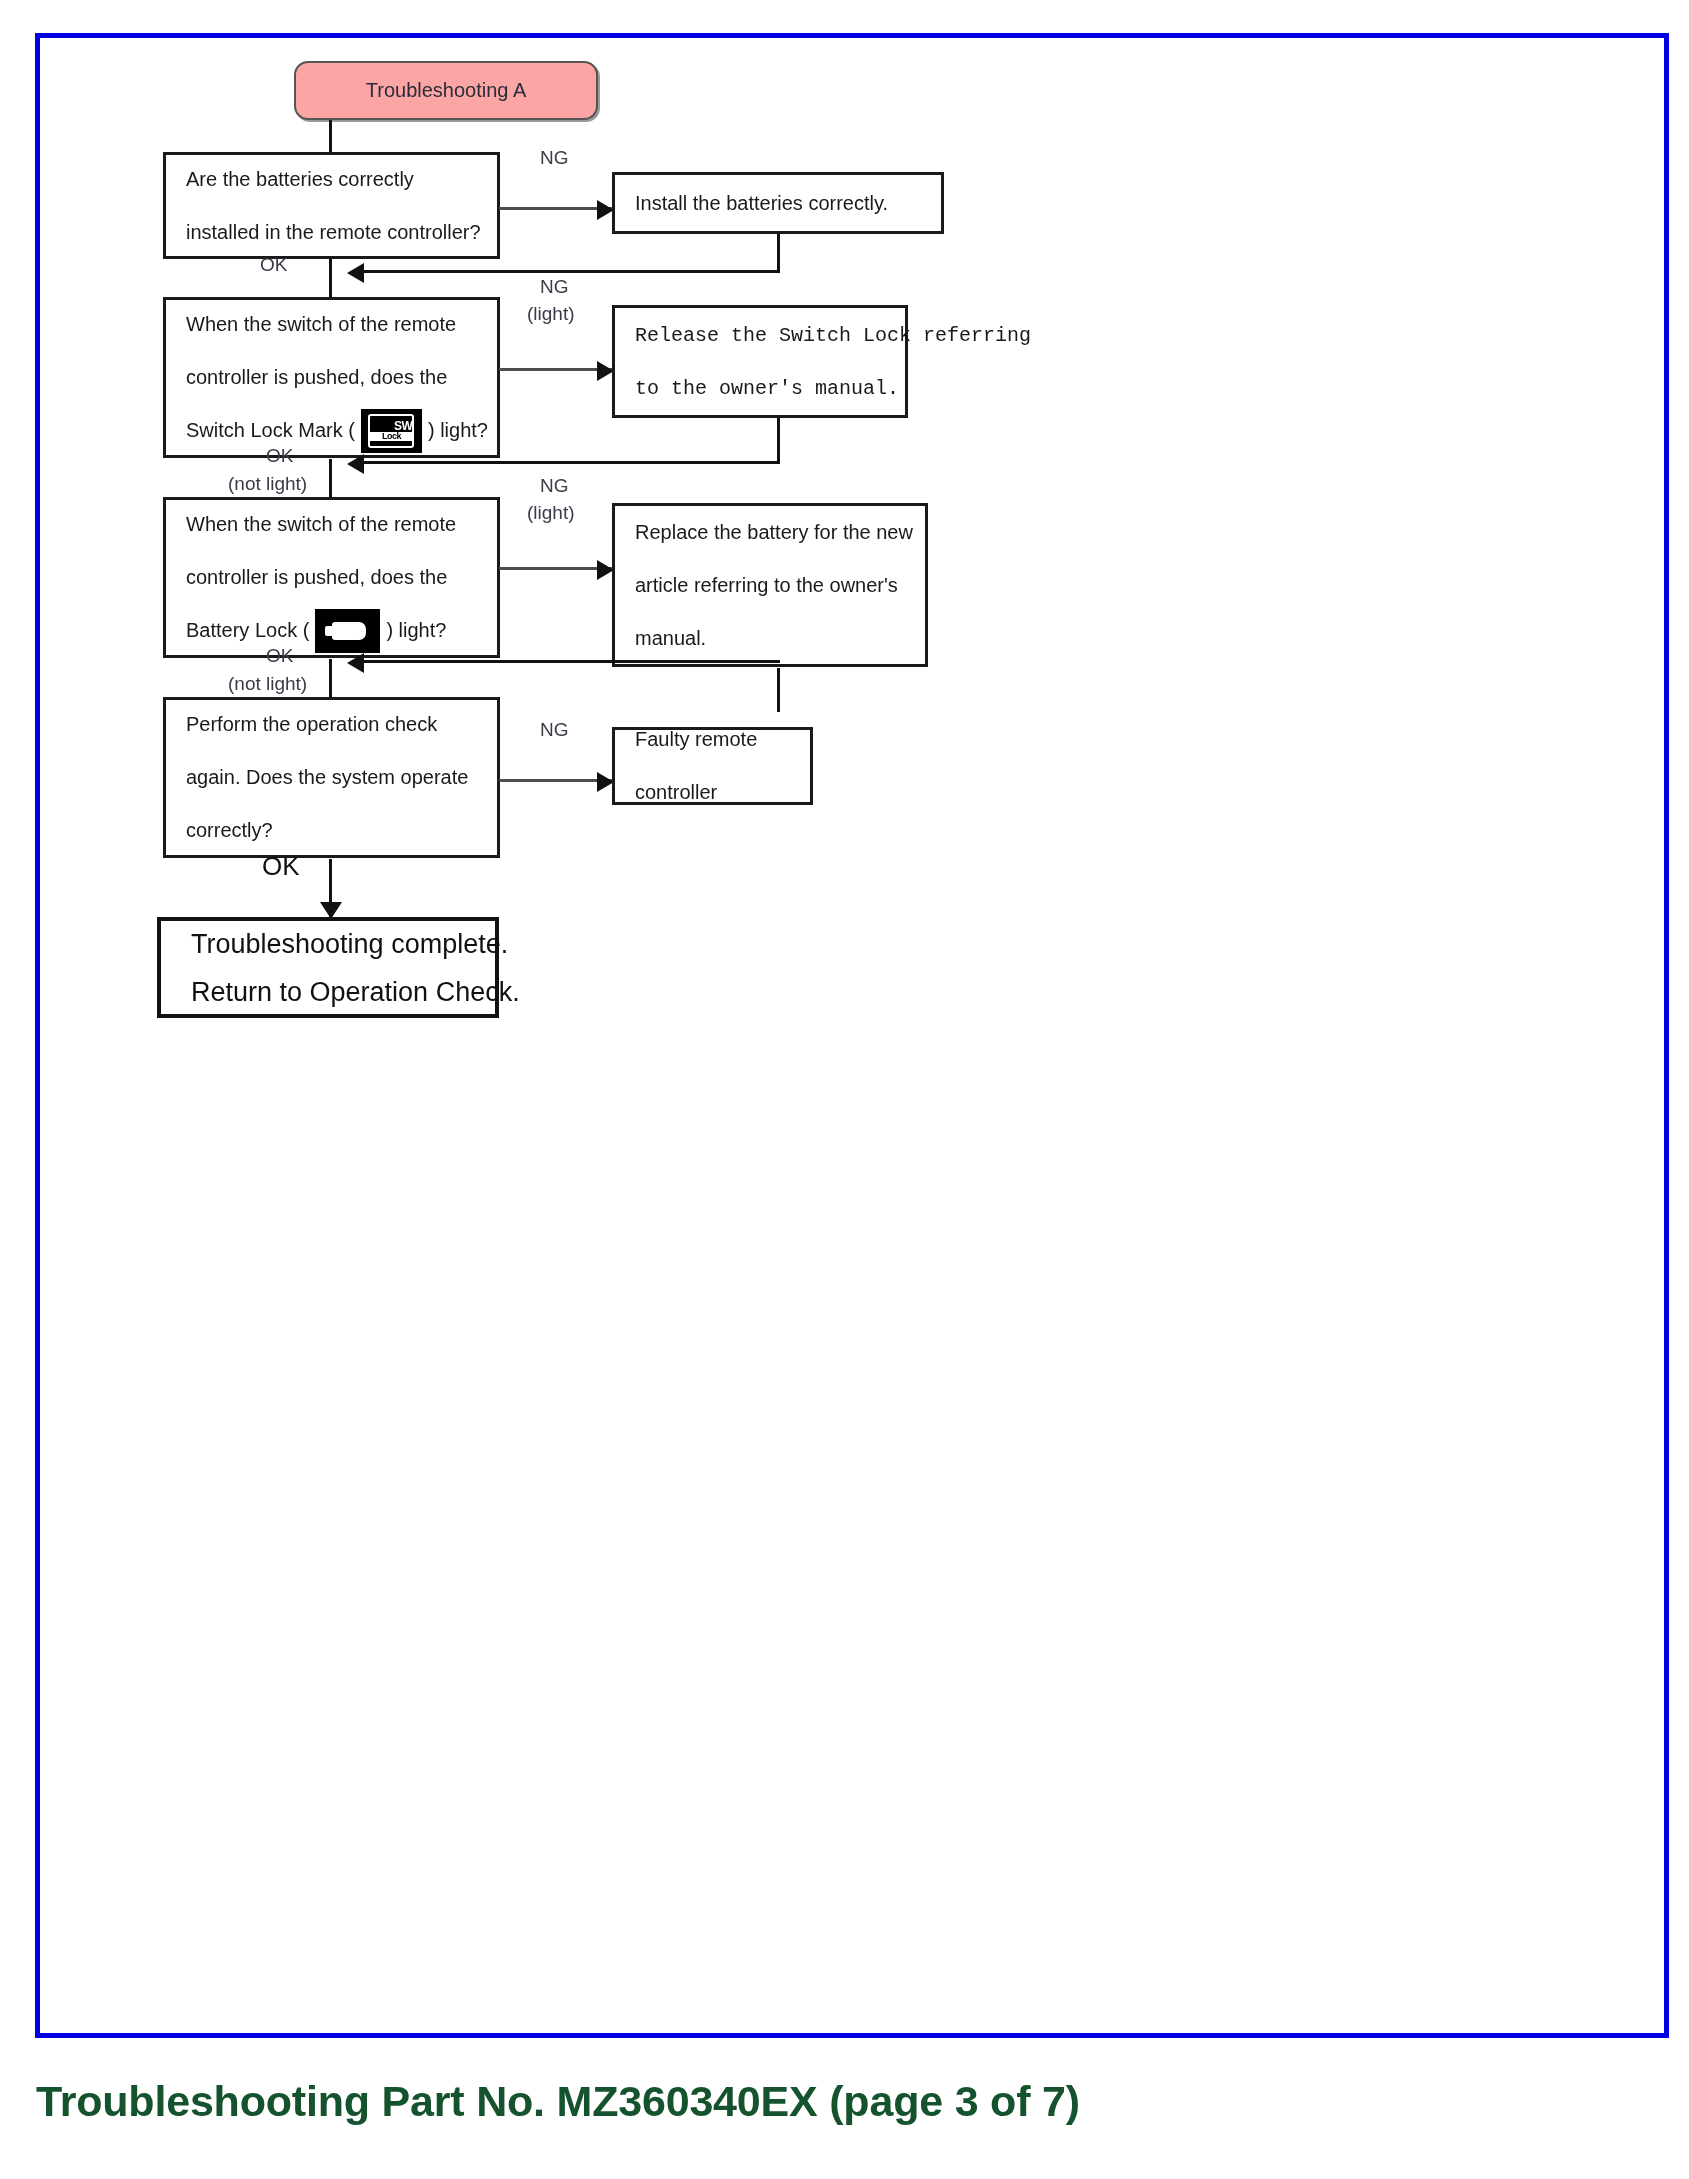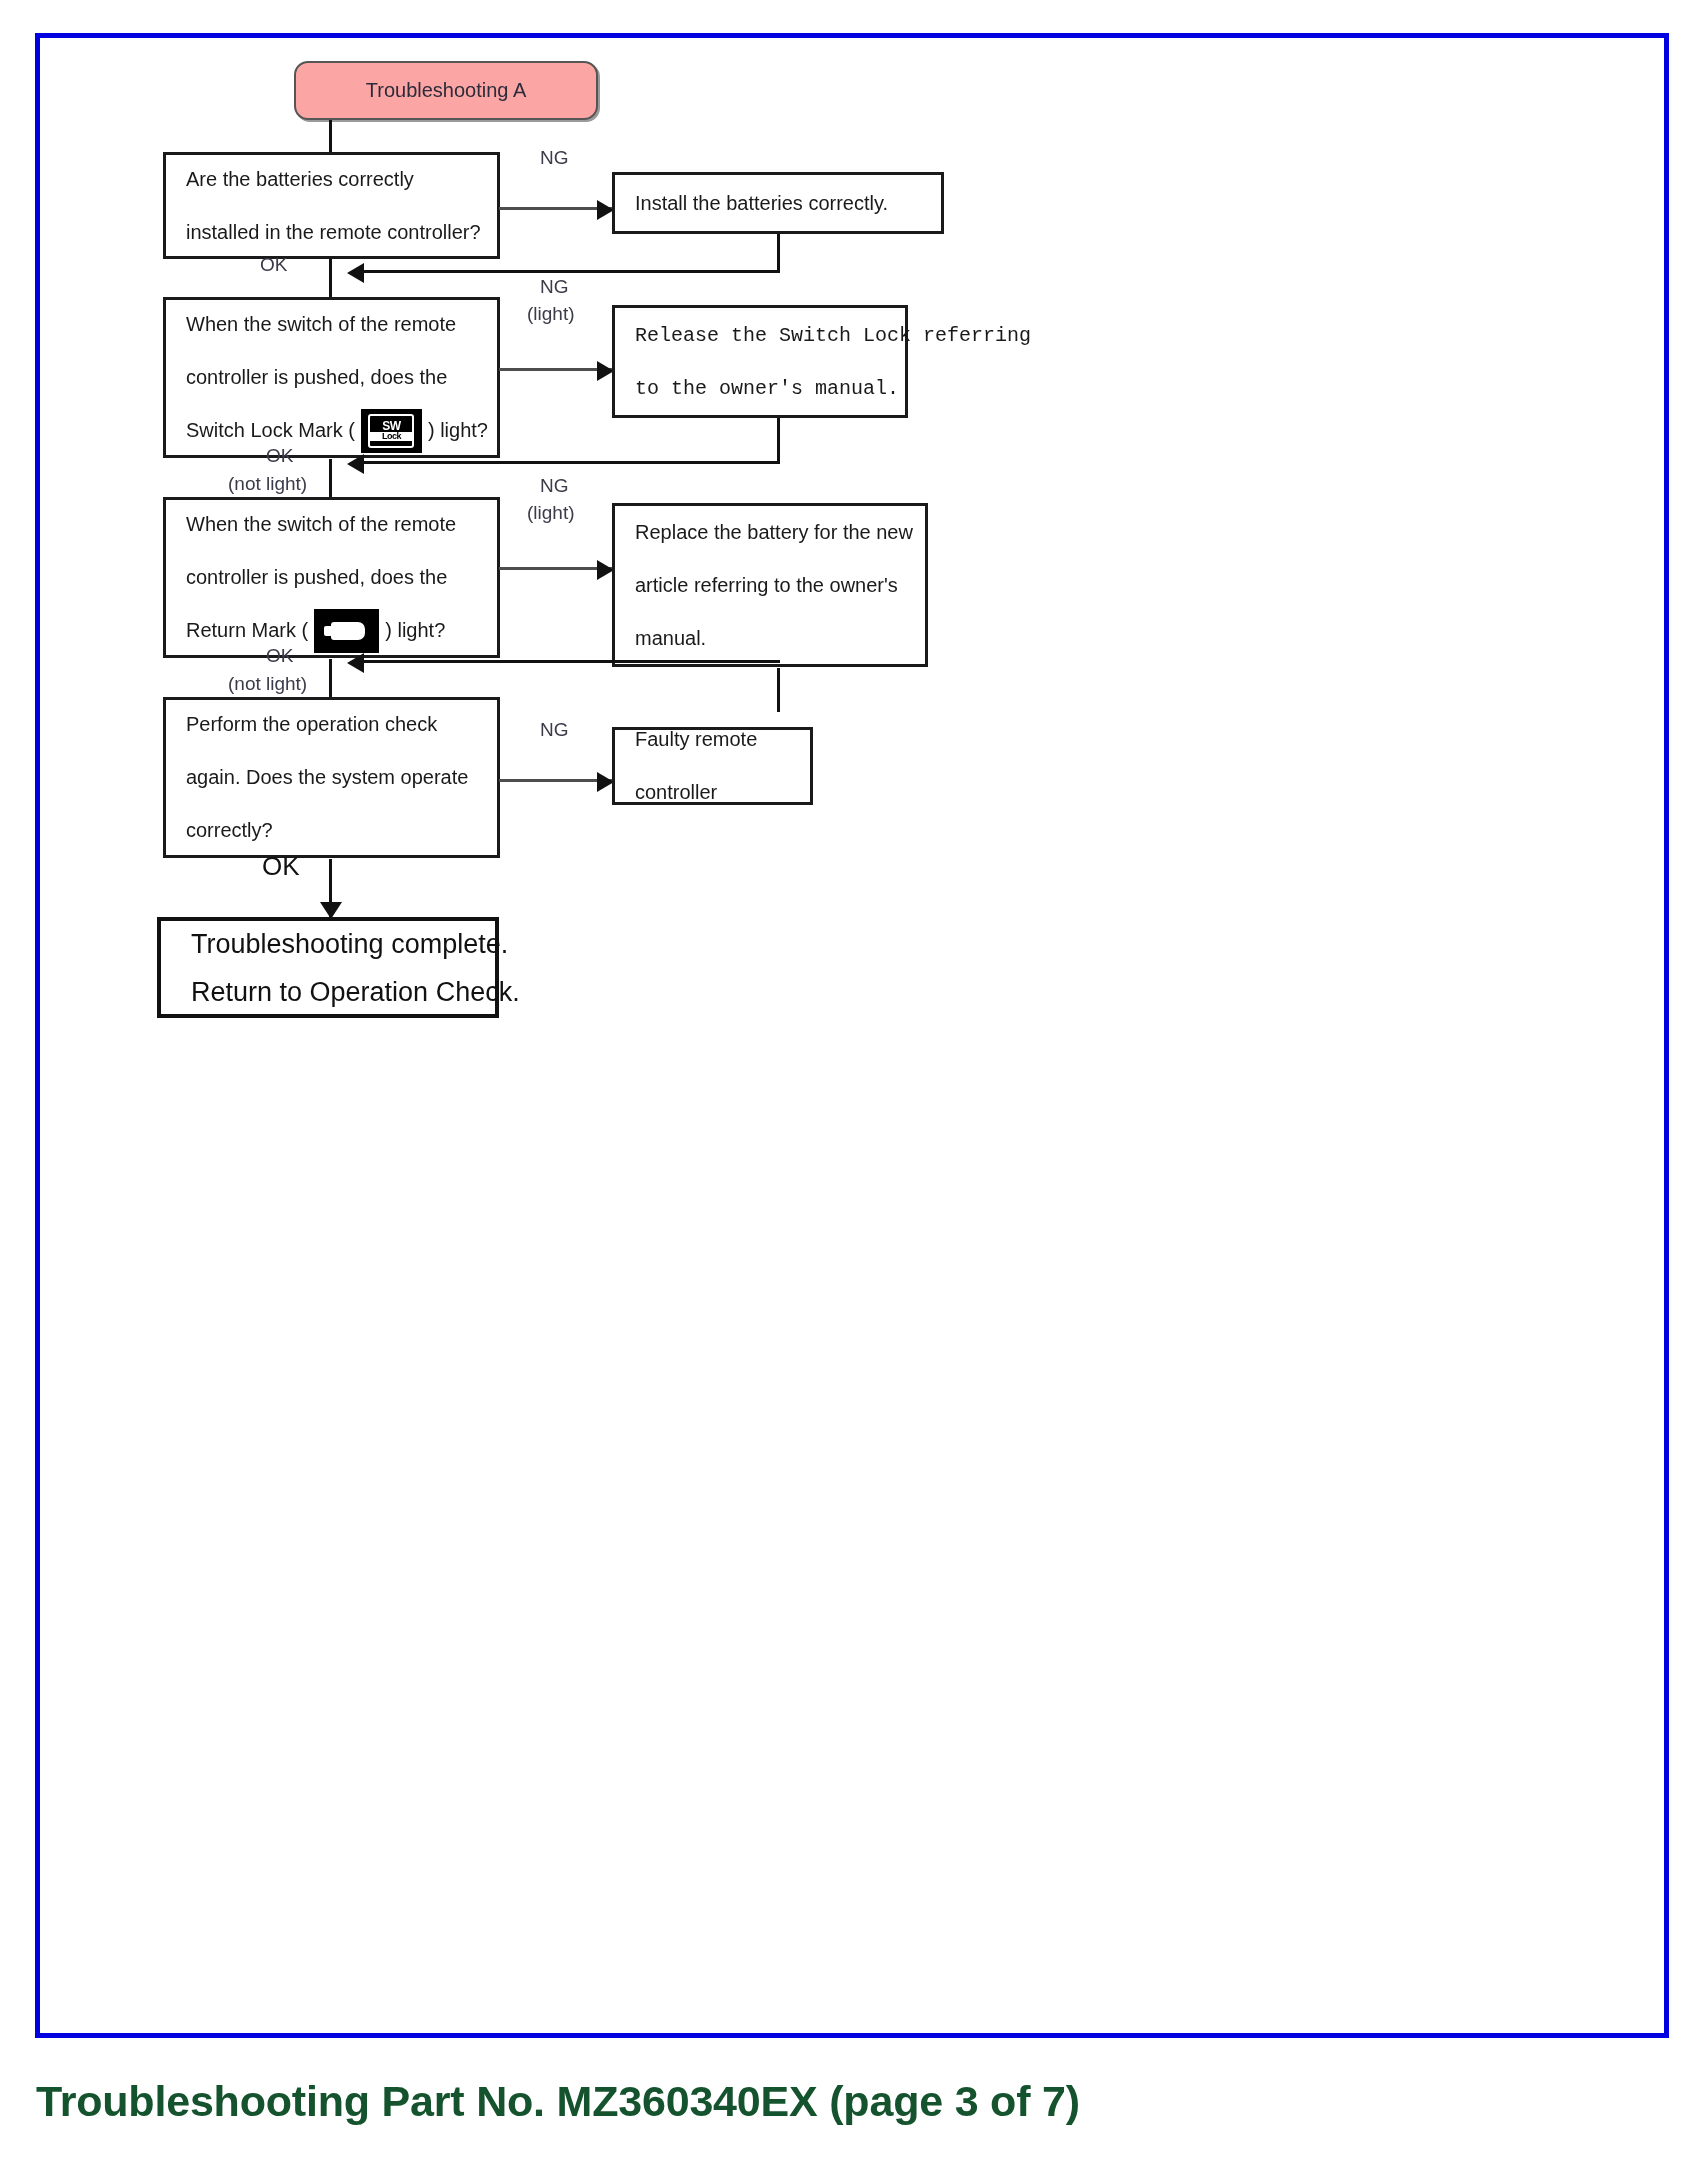--- a/index.html
+++ b/index.html
@@ -148,21 +148,21 @@
     height: 44px;
     margin: 0 6px;
   }
   .sl-inner {
     width: 42px;
     height: 30px;
     border: 2px solid #ffffff;
     border-radius: 3px;
     display: flex;
     flex-direction: column;
-    align-items: center;
+    align-items: flex-end;
     justify-content: center;
     line-height: 1;
   }
   .sl-top {
     font-size: 12px;
     font-weight: bold;
     color: #ffffff;
     letter-spacing: -0.5px;
   }
   .sl-bot {
@@ -277,21 +277,21 @@
 
     <div class="vline" style="left:289px; top:421px; height:62px;"></div>
     <div class="arrow-down" style="left:280px; top:467px;"></div>
     <div class="edge-label" style="left:226px; top:407px;">OK</div>
     <div class="edge-label" style="left:188px; top:435px;">(not light)</div>
 
     <div class="box" style="left:123px; top:459px; width:337px; height:161px;">
       <div class="line">When the switch of the remote</div>
       <div class="line">controller is pushed, does the</div>
       <div class="line">
-        <span>Return Mark (</span>
+        <span>Battery Lock (</span>
         <span class="mark mark-battery">
           <span class="bat-tip"></span>
           <span class="bat-body"></span>
         </span>
         <span>) light?</span>
       </div>
     </div>
 
     <div class="hline" style="left:459px; top:529px; width:114px;"></div>
     <div class="arrow-right" style="left:557px; top:522px;"></div>

